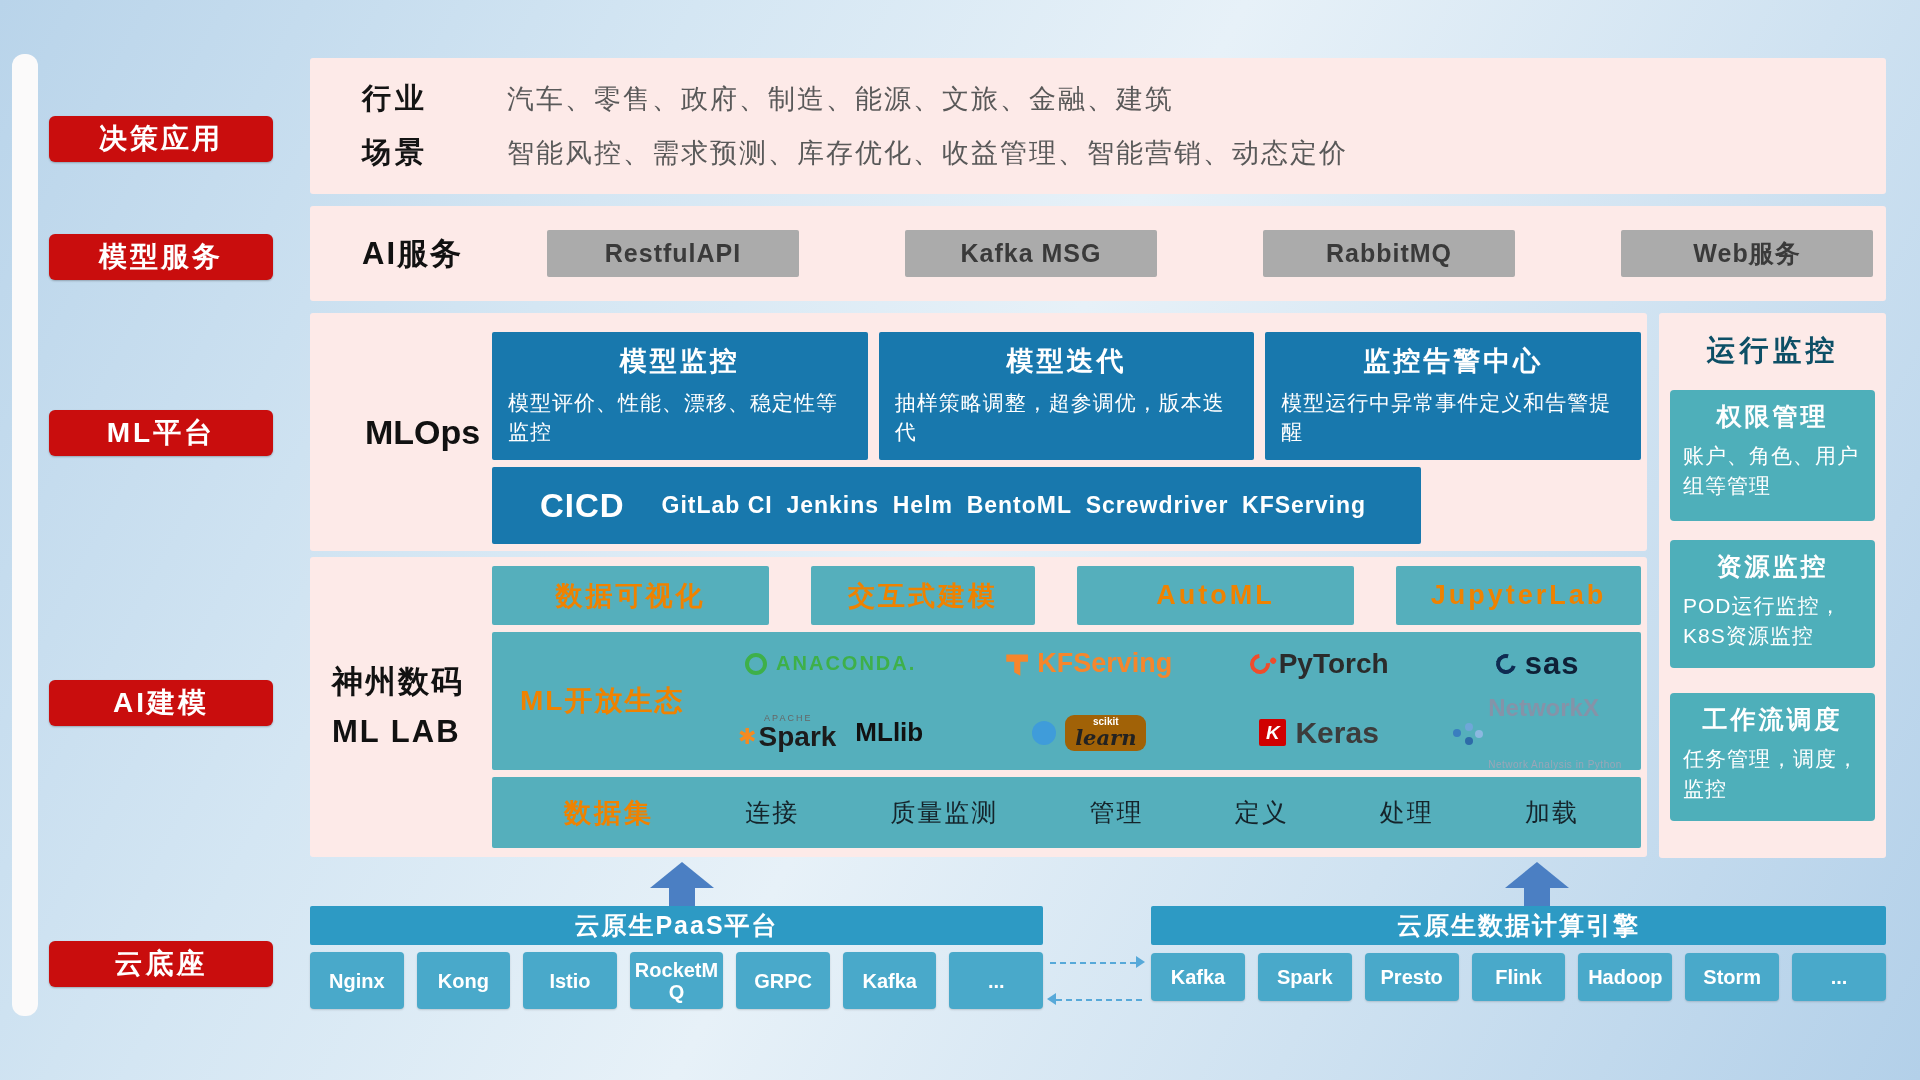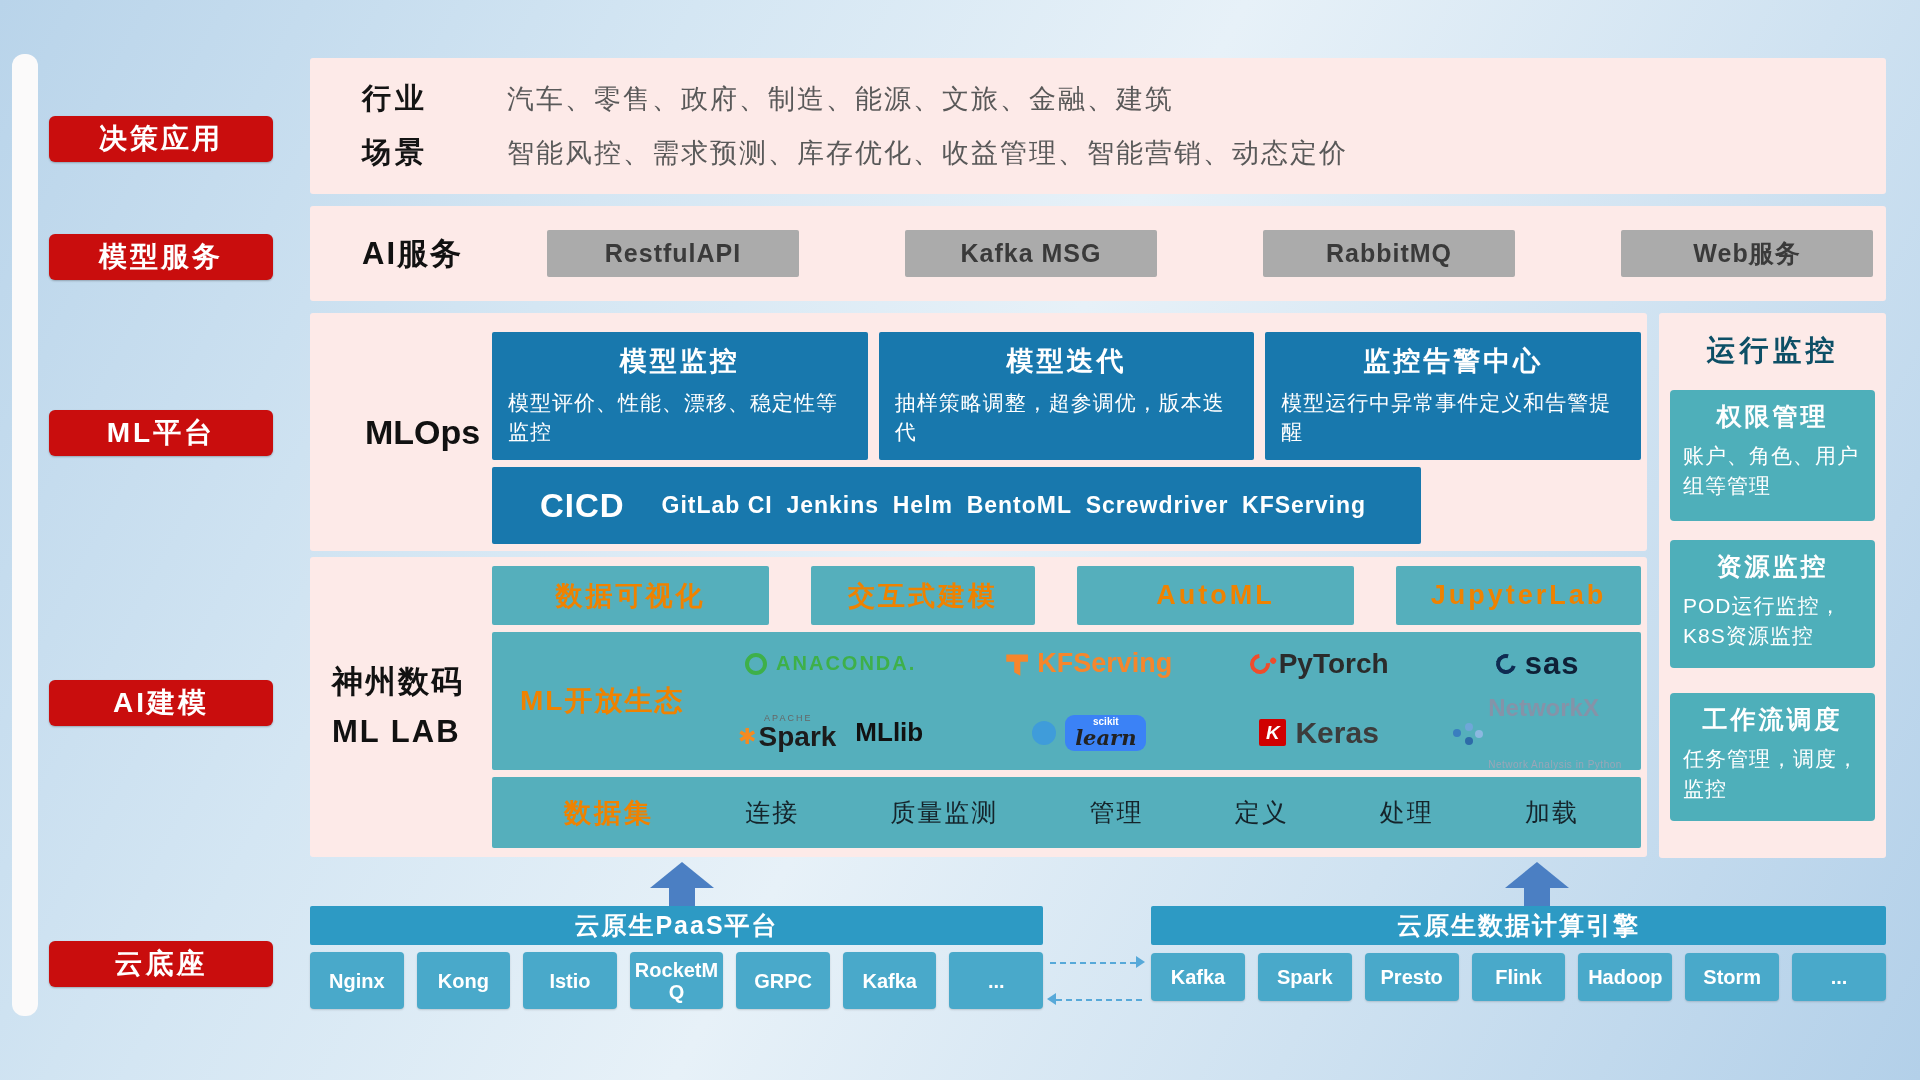--- a/index.html
+++ b/index.html
@@ -82,21 +82,21 @@
   .sas-icon { width:20px; height:20px; border:4px solid #0f2b52; border-right-color:transparent; border-radius:50%;
     transform:rotate(-30deg); }
   .txt-sas { color:#0f2037; font-size:31px; font-weight:700; letter-spacing:1px; }
   .spark-wrap { display:flex; flex-direction:column; align-items:flex-start; line-height:1; }
   .spark-sub { font-size:9px; color:#666; letter-spacing:2px; margin-left:26px; }
   .spark-main { display:flex; align-items:center; gap:2px; }
   .spark-star { color:#f68a1f; font-size:22px; }
   .txt-spark { color:#1c1c1c; font-size:28px; font-weight:700; }
   .txt-mllib { color:#111; font-size:26px; font-weight:700; margin-left:10px; }
   .skl-dot { width:24px; height:24px; background:#3f9cda; border-radius:50%; display:inline-block; }
-  .skl-badge { display:flex; flex-direction:column; align-items:center; background:#3b82f6; border-radius:9px;
+  .skl-badge { display:flex; flex-direction:column; align-items:center; background:#a16207; border-radius:9px;
     padding:2px 10px 3px; line-height:1; }
   .skl-top { font-size:10px; color:#fff; font-weight:700; }
   .skl-main { font-family:"DejaVu Serif",serif; font-style:italic; font-size:21px; color:#222; font-weight:700; }
   .k-badge { width:27px; height:27px; background:#d00000; color:#fff; font-size:19px; font-weight:700;
     display:flex; align-items:center; justify-content:center; border-radius:2px; }
   .txt-keras { color:#3c3c3c; font-size:30px; font-weight:700; }
   .nx-icon { width:8px; height:8px; background:#3a7ebf; border-radius:50%;
     box-shadow:12px -6px 0 #6fa7d8, 12px 8px 0 #2d6ba8, 22px 1px 0 #8cb8e0; margin-right:18px; }
   .nx-wrap { display:flex; flex-direction:column; line-height:1.05; }
   .txt-nx { color:#8593a8; font-size:24px; font-weight:700; }

